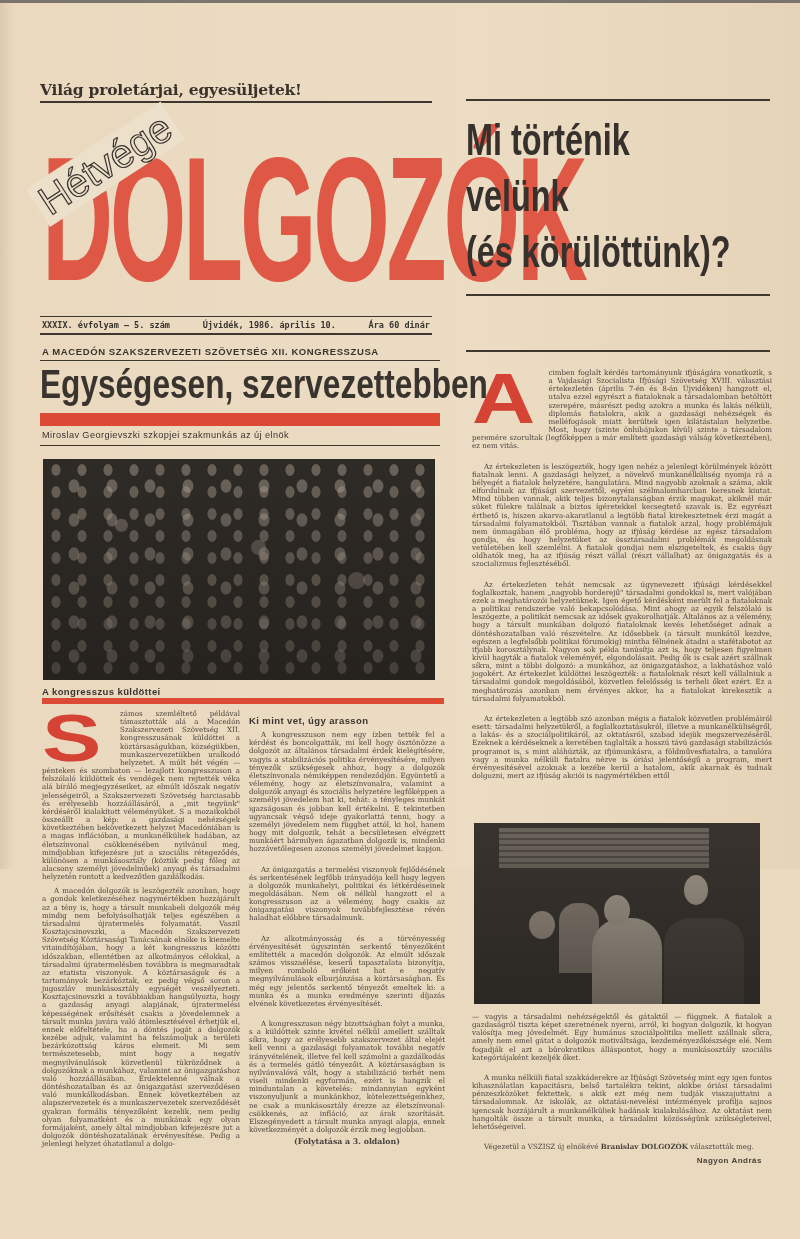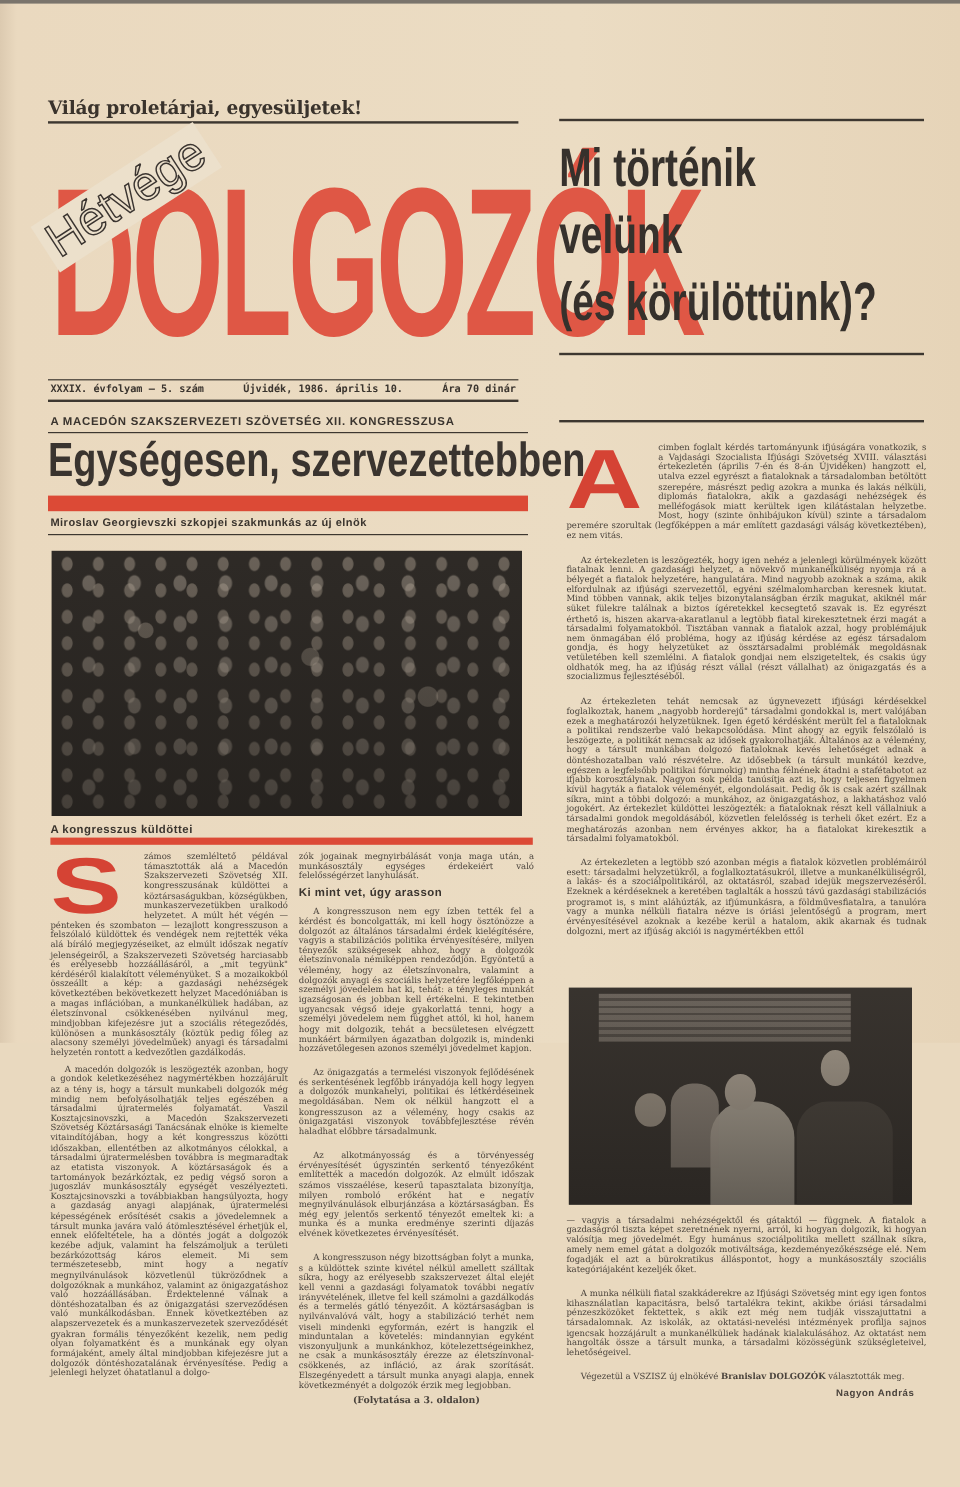--- a/index.html
+++ b/index.html
@@ -54,21 +54,21 @@
     font-family: "Liberation Sans", sans-serif; font-weight: bold; font-size: 9.5px; letter-spacing: 0.6px; color: #3a342e;
   }
   .headline-left {
     position: absolute; left: 40px; top: 361px; width: 500px;
     font-family: "Liberation Sans", sans-serif; font-weight: bold; font-size: 40px; line-height: 46px;
     color: #3a342f; transform: scaleX(0.79); transform-origin: left top; white-space: nowrap;
   }
   .redbar { position: absolute; background: #dc4a36; }
   .byline {
     position: absolute; left: 42px; top: 430px;
-    font-family: "Liberation Sans", sans-serif; font-weight: bold; font-size: 9.2px; letter-spacing: 0.4px; color: #3a342e;
+    font-family: "Liberation Sans", sans-serif; font-weight: normal; font-size: 9.2px; letter-spacing: 0.4px; color: #3a342e;
   }
 
   .photo {
     position: absolute; overflow: hidden; background: #2f2b27;
   }
   .photo .grain {
     position: absolute; inset: 0;
     background:
       radial-gradient(circle at 20% 30%, rgba(220,205,185,0.35) 0 6px, transparent 7px),
       radial-gradient(circle at 55% 40%, rgba(220,205,185,0.30) 0 7px, transparent 8px),
@@ -141,21 +141,21 @@
 
   <div class="masthead">
     <div class="mast-big">DOLGOZÓK</div>
     <div class="mast-over">Hétvége</div>
   </div>
 
   <div class="rule thin" style="left:40px; top:316px; width:392px;"></div>
   <div class="issue-line">
     <span>XXXIX. évfolyam — 5. szám</span>
     <span>Újvidék, 1986. április 10.</span>
-    <span>Ára 70 dinár</span>
+    <span>Ára 60 dinár</span>
   </div>
   <div class="rule" style="left:40px; top:333px; width:392px;"></div>
 
   <div class="kicker">A MACEDÓN SZAKSZERVEZETI SZÖVETSÉG XII. KONGRESSZUSA</div>
   <div class="rule thin" style="left:40px; top:360px; width:400px;"></div>
   <div class="headline-left">Egységesen, szervezettebben</div>
   <div class="redbar" style="left:40px; top:413px; width:400px; height:13px;"></div>
   <div class="byline">Miroslav Georgievszki szkopjei szakmunkás az új elnök</div>
   <div class="rule thin" style="left:40px; top:445px; width:400px;"></div>
 
@@ -168,21 +168,20 @@
   <div class="caption-left">A kongresszus küldöttei</div>
   <div class="redbar" style="left:42px; top:698px; width:402px; height:6px;"></div>
 
   <div class="col-text" style="left:42px; top:710px; width:198px;">
     <span class="dropcap s">S</span>
     <p class="noindent">zámos szemléltető példával támasztották alá a Macedón Szakszervezeti Szövetség XII. kongresszusának küldöttei a köztársaságukban, községükben, munkaszervezetükben uralkodó helyzetet. A múlt hét végén — pénteken és szombaton — lezajlott kongresszuson a felszólaló küldöttek és vendégek nem rejtették véka alá bíráló megjegyzéseiket, az elmúlt időszak negatív jelenségeiről, a Szakszervezeti Szövetség harciasabb és erélyesebb hozzáállásáról, a „mit tegyünk" kérdéséről kialakított véleményüket. S a mozaikokból összeállt a kép: a gazdasági nehézségek következtében bekövetkezett helyzet Macedóniában is a magas inflációban, a munkanélküliek hadában, az életszínvonal csökkenésében nyilvánul meg, mindjobban kifejezésre jut a szociális rétegeződés, különösen a munkásosztály (köztük pedig főleg az alacsony személyi jövedelműek) anyagi és társadalmi helyzetén rontott a kedvezőtlen gazdálkodás.</p>
     <p style="margin-top:6px;">A macedón dolgozók is leszögezték azonban, hogy a gondok keletkezéséhez nagymértékben hozzájárult az a tény is, hogy a társult munkabeli dolgozók még mindig nem befolyásolhatják teljes egészében a társadalmi újratermelés folyamatát. Vaszil Kosztajcsinovszki, a Macedón Szakszervezeti Szövetség Köztársasági Tanácsának elnöke is kiemelte vitaindítójában, hogy a két kongresszus közötti időszakban, ellentétben az alkotmányos célokkal, a társadalmi újratermelésben továbbra is megmaradtak az etatista viszonyok. A köztársaságok és a tartományok bezárkóztak, ez pedig végső soron a jugoszláv munkásosztály egységét veszélyezteti. Kosztajcsinovszki a továbbiakban hangsúlyozta, hogy a gazdaság anyagi alapjának, újratermelési képességének erősítését csakis a jövedelemnek a társult munka javára való átömlesztésével érhetjük el, ennek előfeltétele, ha a döntés jogát a dolgozók kezébe adjuk, valamint ha felszámoljuk a területi bezárkózottság káros elemeit. Mi sem természetesebb, mint hogy a negatív megnyilvánulások közvetlenül tükröződnek a dolgozóknak a munkához, valamint az önigazgatáshoz való hozzáállásában. Érdektelenné válnak a döntéshozatalban és az önigazgatási szerveződésen való munkálkodásban. Ennek következtében az alapszervezetek és a munkaszervezetek szerveződését gyakran formális tényezőként kezelik, nem pedig olyan folyamatként és a munkának egy olyan formájaként, amely által mindjobban kifejezésre jut a dolgozók döntéshozatalának érvényesítése. Pedig a jelenlegi helyzet óhatatlanul a dolgo-</p>
   </div>
 
   <div class="col-text" style="left:249px; top:710px; width:196px;">
-    <p class="noindent">zók jogainak megnyirbálását vonja maga után, a munkásosztály egységes érdekeiért való felelősségérzet lanyhulását.</p>
     <div class="subhead">Ki mint vet, úgy arasson</div>
     <p>A kongresszuson nem egy ízben tették fel a kérdést és boncolgatták, mi kell hogy ösztönözze a dolgozót az általános társadalmi érdek kielégítésére, vagyis a stabilizációs politika érvényesítésére, milyen tényezők szükségesek ahhoz, hogy a dolgozók életszínvonala némiképpen rendeződjön. Egyöntetű a vélemény, hogy az életszínvonalra, valamint a dolgozók anyagi és szociális helyzetére legfőképpen a személyi jövedelem hat ki, tehát: a tényleges munkát igazságosan és jobban kell értékelni. E tekintetben ugyancsak végső ideje gyakorlattá tenni, hogy a személyi jövedelem nem függhet attól, ki hol, hanem hogy mit dolgozik, tehát a becsületesen elvégzett munkáért bármilyen ágazatban dolgozik is, mindenki hozzávetőlegesen azonos személyi jövedelmet kapjon.</p>
     <p>Az önigazgatás a termelési viszonyok fejlődésének és serkentésének legfőbb irányadója kell hogy legyen a dolgozók munkahelyi, politikai és létkérdéseinek megoldásában. Nem ok nélkül hangzott el a kongresszuson az a vélemény, hogy csakis az önigazgatási viszonyok továbbfejlesztése révén haladhat előbbre társadalmunk.</p>
     <p>Az alkotmányosság és a törvényesség érvényesítését úgyszintén serkentő tényezőként említették a macedón dolgozók. Az elmúlt időszak számos visszaélése, keserű tapasztalata bizonyítja, milyen romboló erőként hat e negatív megnyilvánulások elburjánzása a köztársaságban. És még egy jelentős serkentő tényezőt emeltek ki: a munka és a munka eredménye szerinti díjazás elvének következetes érvényesítését.</p>
     <p>A kongresszuson négy bizottságban folyt a munka, s a küldöttek szinte kivétel nélkül amellett szálltak síkra, hogy az erélyesebb szakszervezet által elejét kell venni a gazdasági folyamatok további negatív irányvételének, illetve fel kell számolni a gazdálkodás és a termelés gátló tényezőit. A köztársaságban is nyilvánvalóvá vált, hogy a stabilizáció terhét nem viseli mindenki egyformán, ezért is hangzik el mindunta­lan a követelés: mindannyian egyként viszonyuljunk a munkánkhoz, kötelezettségeinkhez, ne csak a munkásosztály érezze az életszínvonal-csökkenés, az infláció, az árak szorítását. Elszegényedett a társult munka anyagi alapja, ennek következményét a dolgozók érzik meg legjobban.</p>
     <div class="continued">(Folytatása a 3. oldalon)</div>
   </div>
 
   <div class="rule" style="left:466px; top:99px; width:304px;"></div>
   <div class="headline-right">

